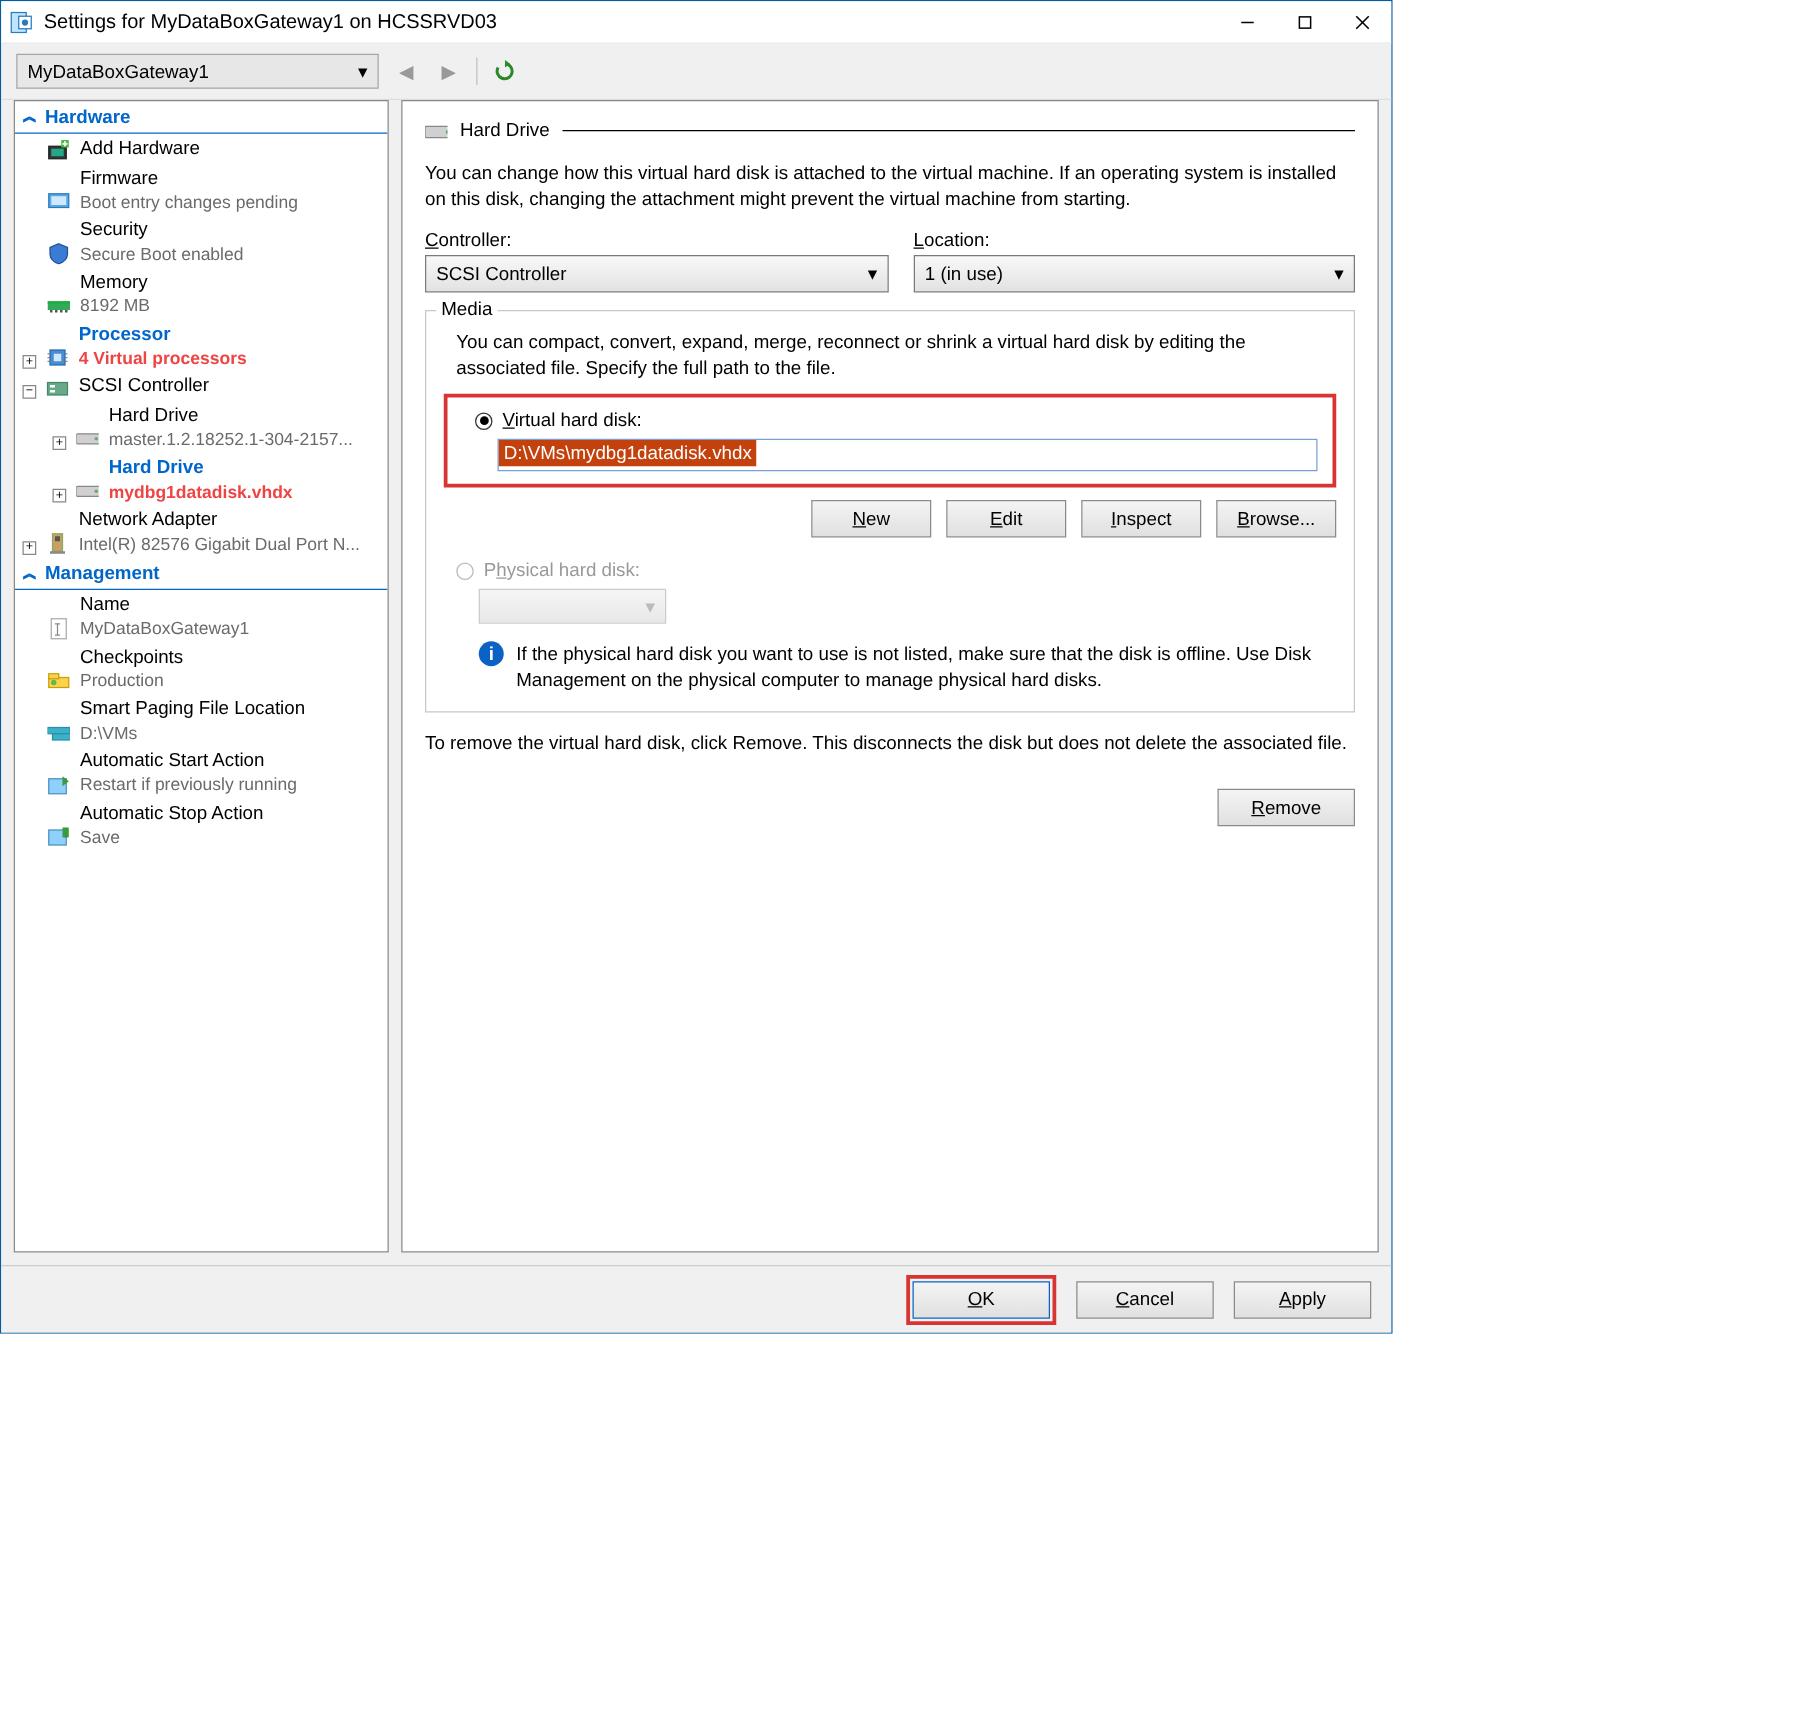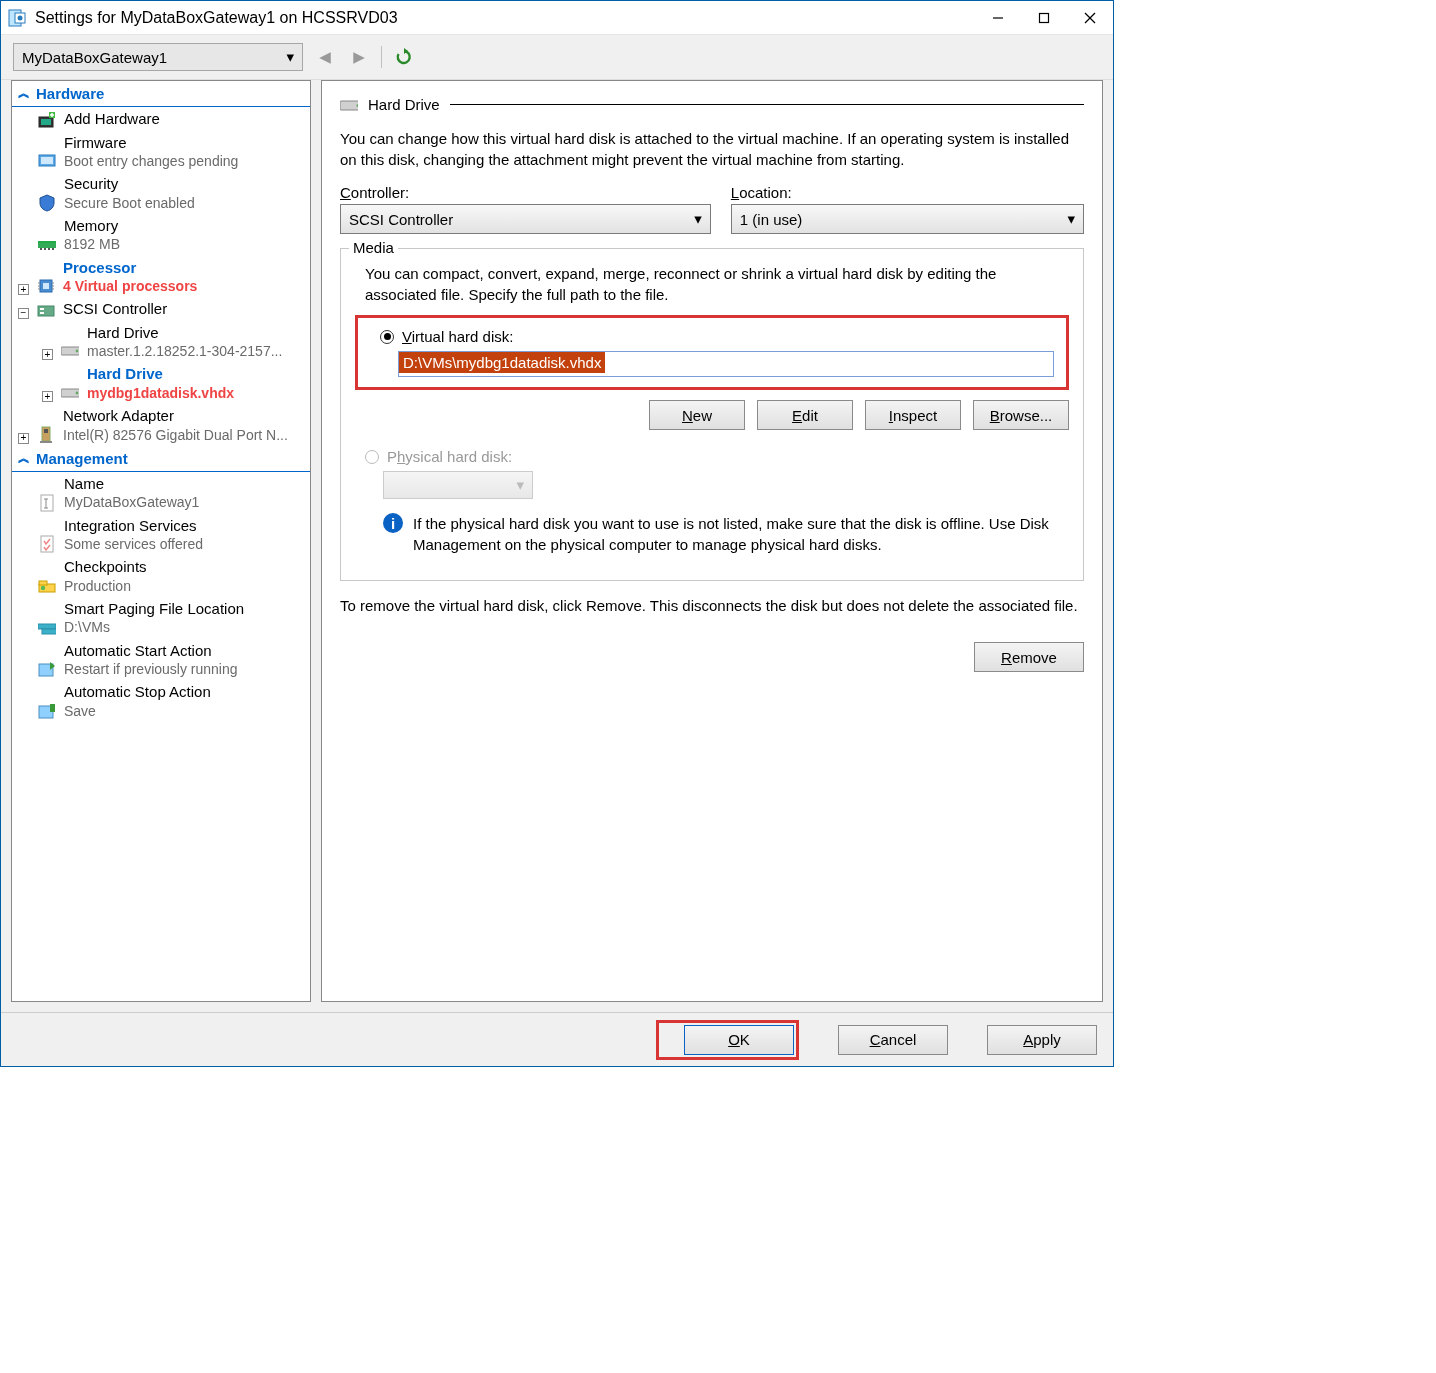--- a/index.html
+++ b/index.html
@@ -29,39 +29,39 @@
   .item-label.blue{color:#0066cc; font-weight:bold;}
   .item-sub.blue{color:#ef4444; font-weight:bold;}
   .main{flex:1; background:#fff; border:1px solid #888; padding:14px 18px; display:flex; flex-direction:column;}
   .section-title{display:flex; align-items:center; gap:10px; margin-bottom:14px;}
   .section-title .line{flex:1; height:1px; background:#000;}
   .desc{color:#000; line-height:1.4; margin-bottom:14px;}
   .row-pair{display:flex; gap:20px; margin-bottom:14px;}
   .field{display:flex; flex-direction:column; gap:3px; flex:1;}
   .field-label{color:#000;}
   .combo{height:30px; border:1px solid #7a7a7a; background:linear-gradient(#f8f8f8,#e2e2e2); display:flex; align-items:center; justify-content:space-between; padding:0 8px; font-size:15px;}
-  .fieldset{border:1px solid #c8c8c8; padding:10px 14px 25px 14px; position:relative;}
+  .fieldset{border:1px solid #c8c8c8; padding:10px 14px 14px 14px; position:relative;}
   .fieldset-legend{position:absolute; top:-10px; left:8px; background:#fff; padding:0 4px; color:#000;}
   .fieldset-desc{margin:4px 0 10px 10px; line-height:1.4;}
   .radio-row{display:flex; align-items:center; gap:8px; margin-left:10px; margin-bottom:6px;}
   .radio{width:14px; height:14px; border:1px solid #333; border-radius:50%; display:inline-flex; align-items:center; justify-content:center;}
   .radio.sel::after{content:""; width:7px; height:7px; background:#000; border-radius:50%;}
   .radio.disabled{border-color:#bbb;}
   .path-input{margin-left:28px; height:26px; border:1px solid #7a9fd8; background:#fff; padding:0;}
   .path-input .seltext{background:#c2410c; color:#fff; padding:2px 4px; display:inline-block;}
   .highlight-red{border:3px solid #d93434; padding:10px 12px; margin-bottom:10px;}
   .btn-row{display:flex; gap:12px; justify-content:flex-end; margin-top:10px;}
   .btn{height:30px; min-width:96px; border:1px solid #8a8a8a; background:linear-gradient(#f4f4f4,#e0e0e0); display:flex; align-items:center; justify-content:center; font-size:15px; padding:0 12px;}
   .disabled-label{color:#999;}
   .phys-combo{width:150px; height:28px; border:1px solid #ccc; background:linear-gradient(#f5f5f5,#e8e8e8); margin-left:28px; margin-top:4px; display:flex; align-items:center; justify-content:flex-end; padding:0 8px; color:#bbb;}
   .info-row{display:flex; gap:10px; margin:14px 0 0 28px;}
   .info-icon{width:20px; height:20px; border-radius:50%; background:#0a63c4; color:#fff; font-weight:bold; display:flex; align-items:center; justify-content:center; flex-shrink:0;}
   .remove-row{display:flex; justify-content:flex-end; margin-top:12px;}
   .footer{height:54px; display:flex; align-items:center; justify-content:flex-end; gap:16px; padding:0 16px; border-top:1px solid #ccc; background:#f0f0f0;}
-  .foot-btn{height:30px; width:110px; border:1px solid #8a8a8a; background:linear-gradient(#f4f4f4,#e0e0e0); display:flex; align-items:center; justify-content:center; font-size:15px;margin-left:23px;}
+  .foot-btn{height:30px; width:110px; border:1px solid #8a8a8a; background:linear-gradient(#f4f4f4,#e0e0e0); display:flex; align-items:center; justify-content:center; font-size:15px;}
   .ok-highlight{border:3px solid #d93434; padding:2px;}
   svg{display:block;}
   .u{text-decoration:underline;}
 </style>
 </head>
 <body>
 
 <div class="window">
   <div class="titlebar">
     <span class="titlebar-icon">
@@ -262,33 +262,20 @@
               <line x1="5" y1="5" x2="9" y2="5" stroke="#888"></line>
               <line x1="5" y1="14" x2="9" y2="14" stroke="#888"></line>
             </svg>
           </span>
         <div class="item-text">
             <span class="item-label">Name</span>
             <span class="item-sub">MyDataBoxGateway1</span>
           </div>
       </div>
 
-      <div class="tree-item">
-        <span class="ico">
-            <svg width="16" height="18">
-              <rect x="2" y="1" width="12" height="16" fill="#fff" stroke="#aaa"></rect>
-              <path d="M5 6 L7 9 L11 4" fill="none" stroke="#e88" stroke-width="1.5"></path>
-              <path d="M5 12 L7 15 L11 10" fill="none" stroke="#e88" stroke-width="1.5"></path>
-            </svg>
-          </span>
-        <div class="item-text">
-            <span class="item-label">Integration Services</span>
-            <span class="item-sub">Some services offered</span>
-          </div>
-      </div>
 
       <div class="tree-item">
         <span class="ico">
             <svg width="18" height="16">
               <rect x="1" y="6" width="16" height="8" fill="#ffd24d" stroke="#caa000"></rect>
               <rect x="1" y="3" width="8" height="4" fill="#ffd24d" stroke="#caa000"></rect>
               <circle cx="5" cy="10" r="2.2" fill="#5b5"></circle>
             </svg>
           </span>
         <div class="item-text">

